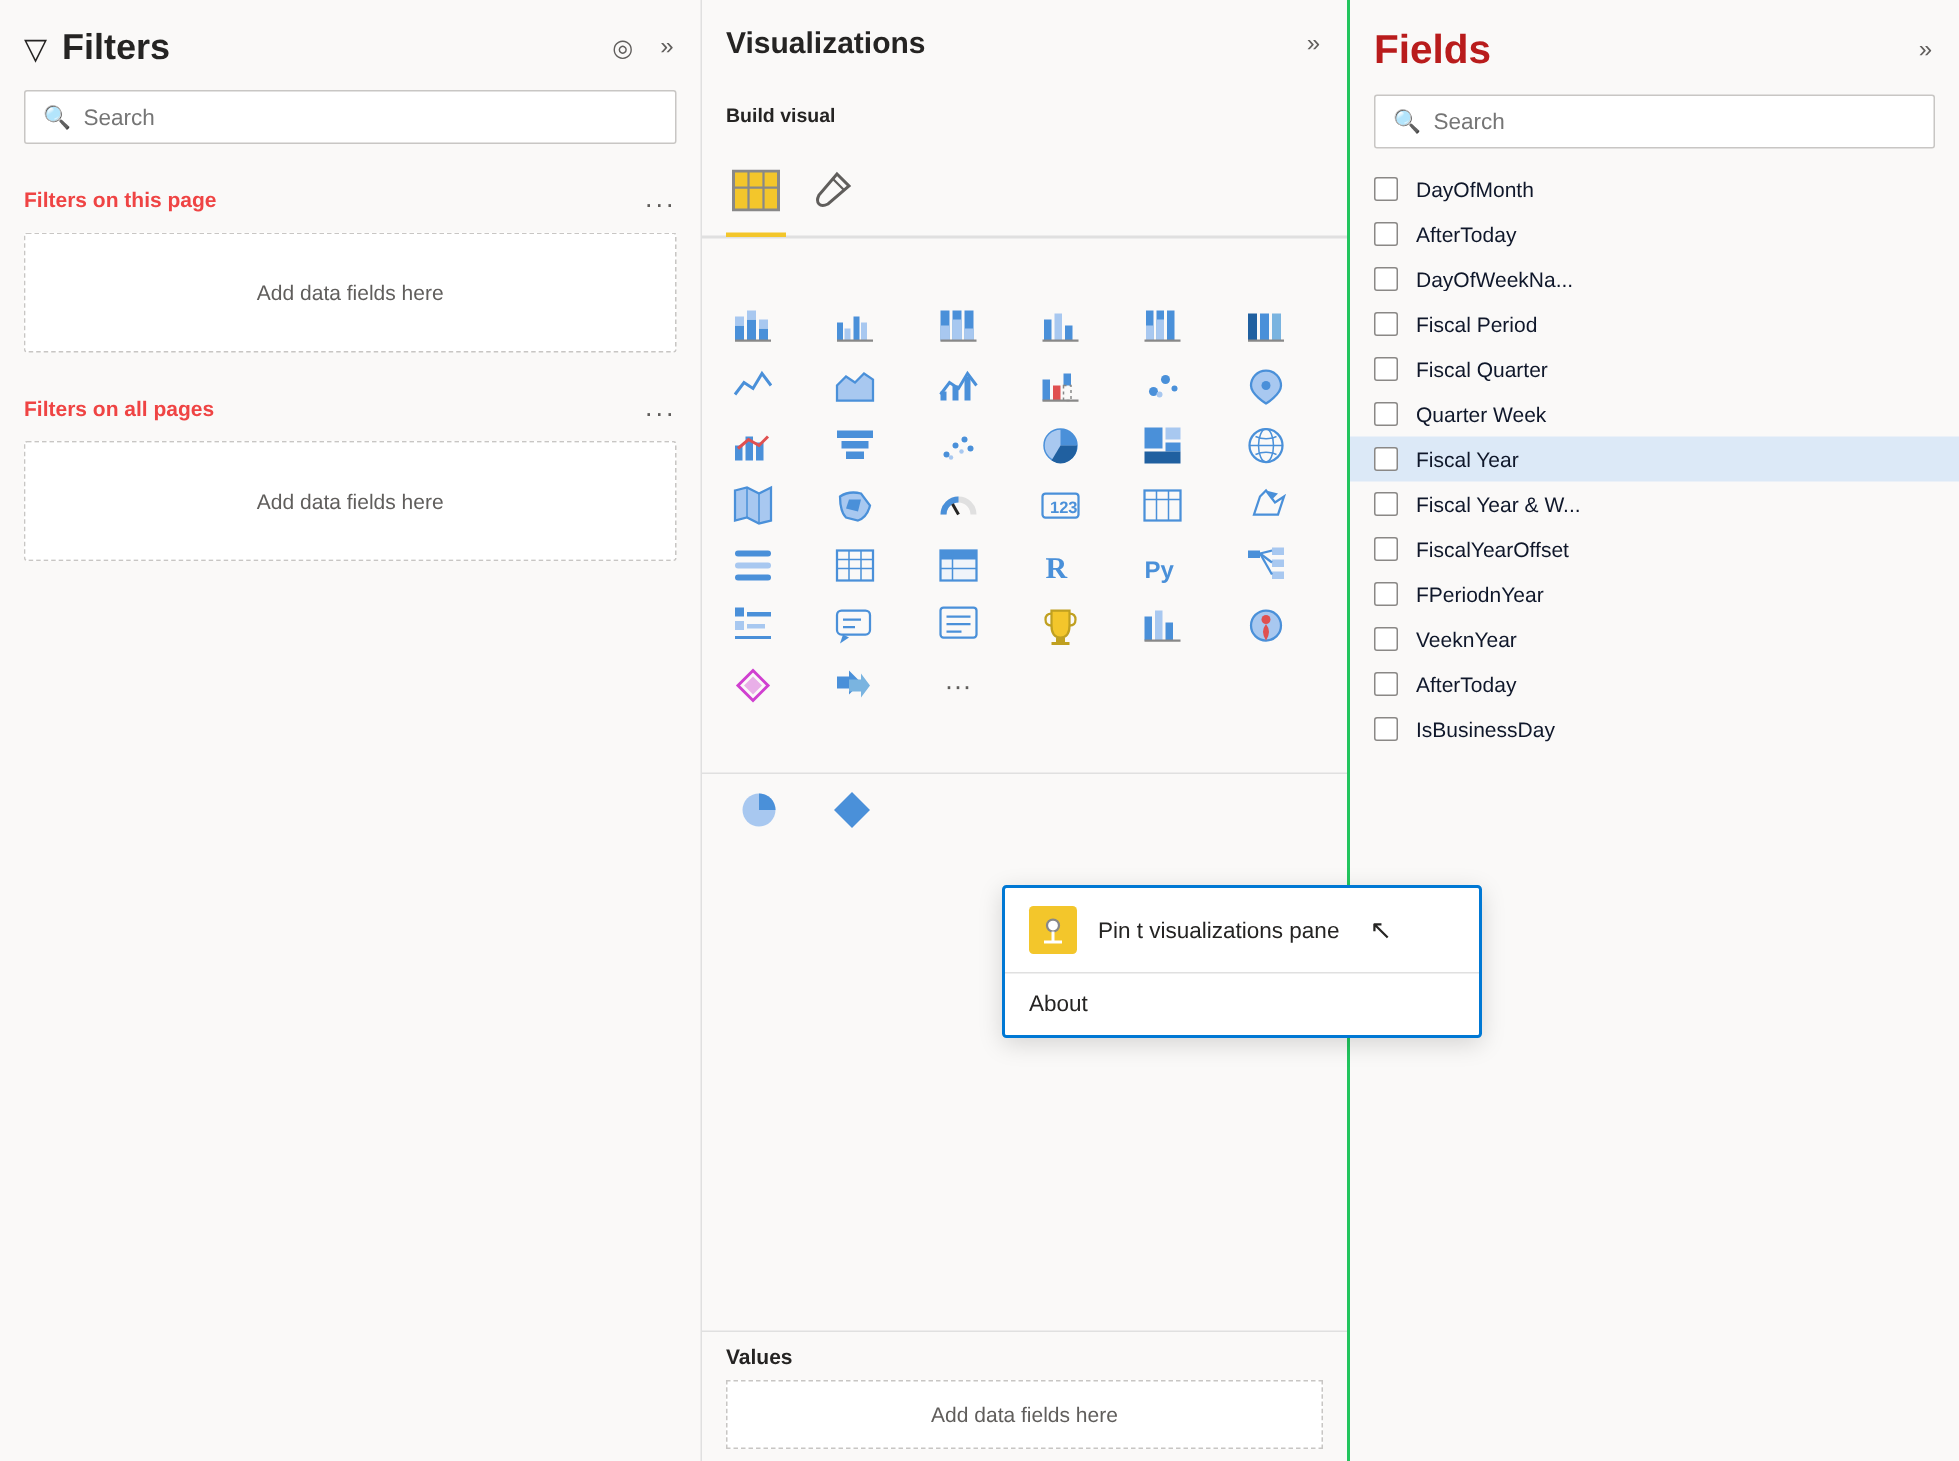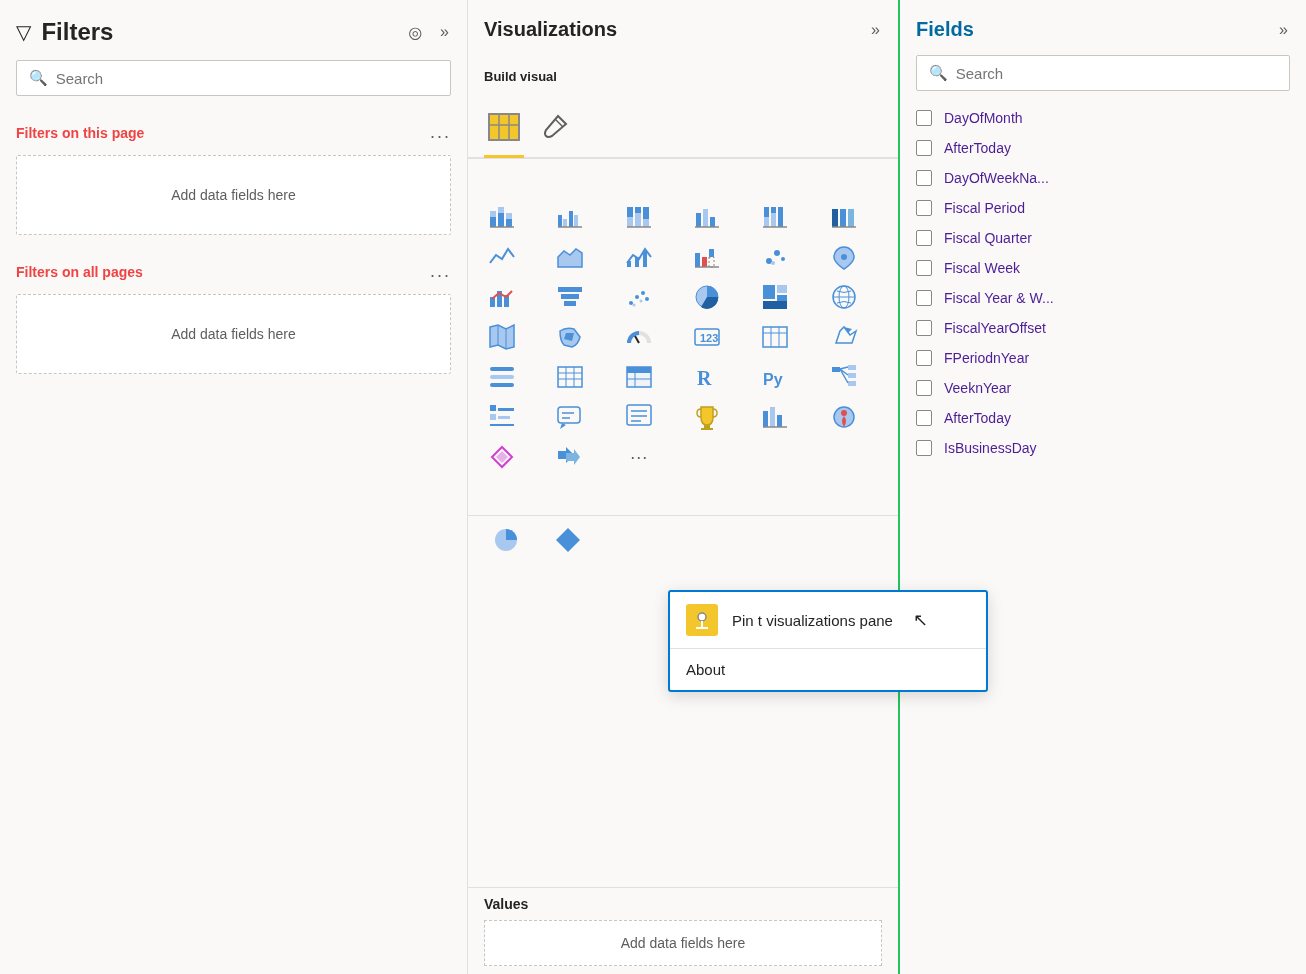--- a/index.html
+++ b/index.html
@@ -244,23 +244,23 @@
       background: #faf9f8;
       display: flex;
       flex-direction: column;
     }
     .fields-header {
       display: flex;
       align-items: center;
       padding: 18px 16px 14px 16px;
     }
     .fields-header-title {
-      font-size: 20px;
+      font-size: 27px;
       font-weight: 600;
-      color: #0369a1;
+      color: #b91c1c;
       flex: 1;
     }
     .fields-search {
       margin: 0 16px 12px 16px;
       display: flex;
       align-items: center;
       border: 1px solid #c8c6c4;
       border-radius: 2px;
       background: #fff;
       padding: 8px 12px;
@@ -284,21 +284,21 @@
     .field-checkbox {
       width: 16px;
       height: 16px;
       border: 1.5px solid #8a8886;
       border-radius: 2px;
       background: #fff;
       flex-shrink: 0;
     }
     .field-name {
       font-size: 14px;
-      color: #4c1d95;
+      color: #0f172a;
     }
     .field-name.truncated {
       overflow: hidden;
       text-overflow: ellipsis;
       white-space: nowrap;
       max-width: 160px;
     }
     .fiscal-year-item {
       background: #dce9f7;
     }
@@ -735,21 +735,25 @@
     <div class="field-item">
       <div class="field-checkbox"></div>
       <span class="field-name">Fiscal Period</span>
     </div>
     <div class="field-item">
       <div class="field-checkbox"></div>
       <span class="field-name">Fiscal Quarter</span>
     </div>
     <div class="field-item">
       <div class="field-checkbox"></div>
-      <span class="field-name">Fiscal Week</span>
+      <span class="field-name">Quarter Week</span>
+    </div>
+    <div class="field-item fiscal-year-item">
+      <div class="field-checkbox"></div>
+      <span class="field-name">Fiscal Year</span>
     </div>
     <div class="field-item">
       <div class="field-checkbox"></div>
       <span class="field-name truncated">Fiscal Year &amp; W...</span>
     </div>
     <div class="field-item">
       <div class="field-checkbox"></div>
       <span class="field-name">FiscalYearOffset</span>
     </div>
     <div class="field-item">

